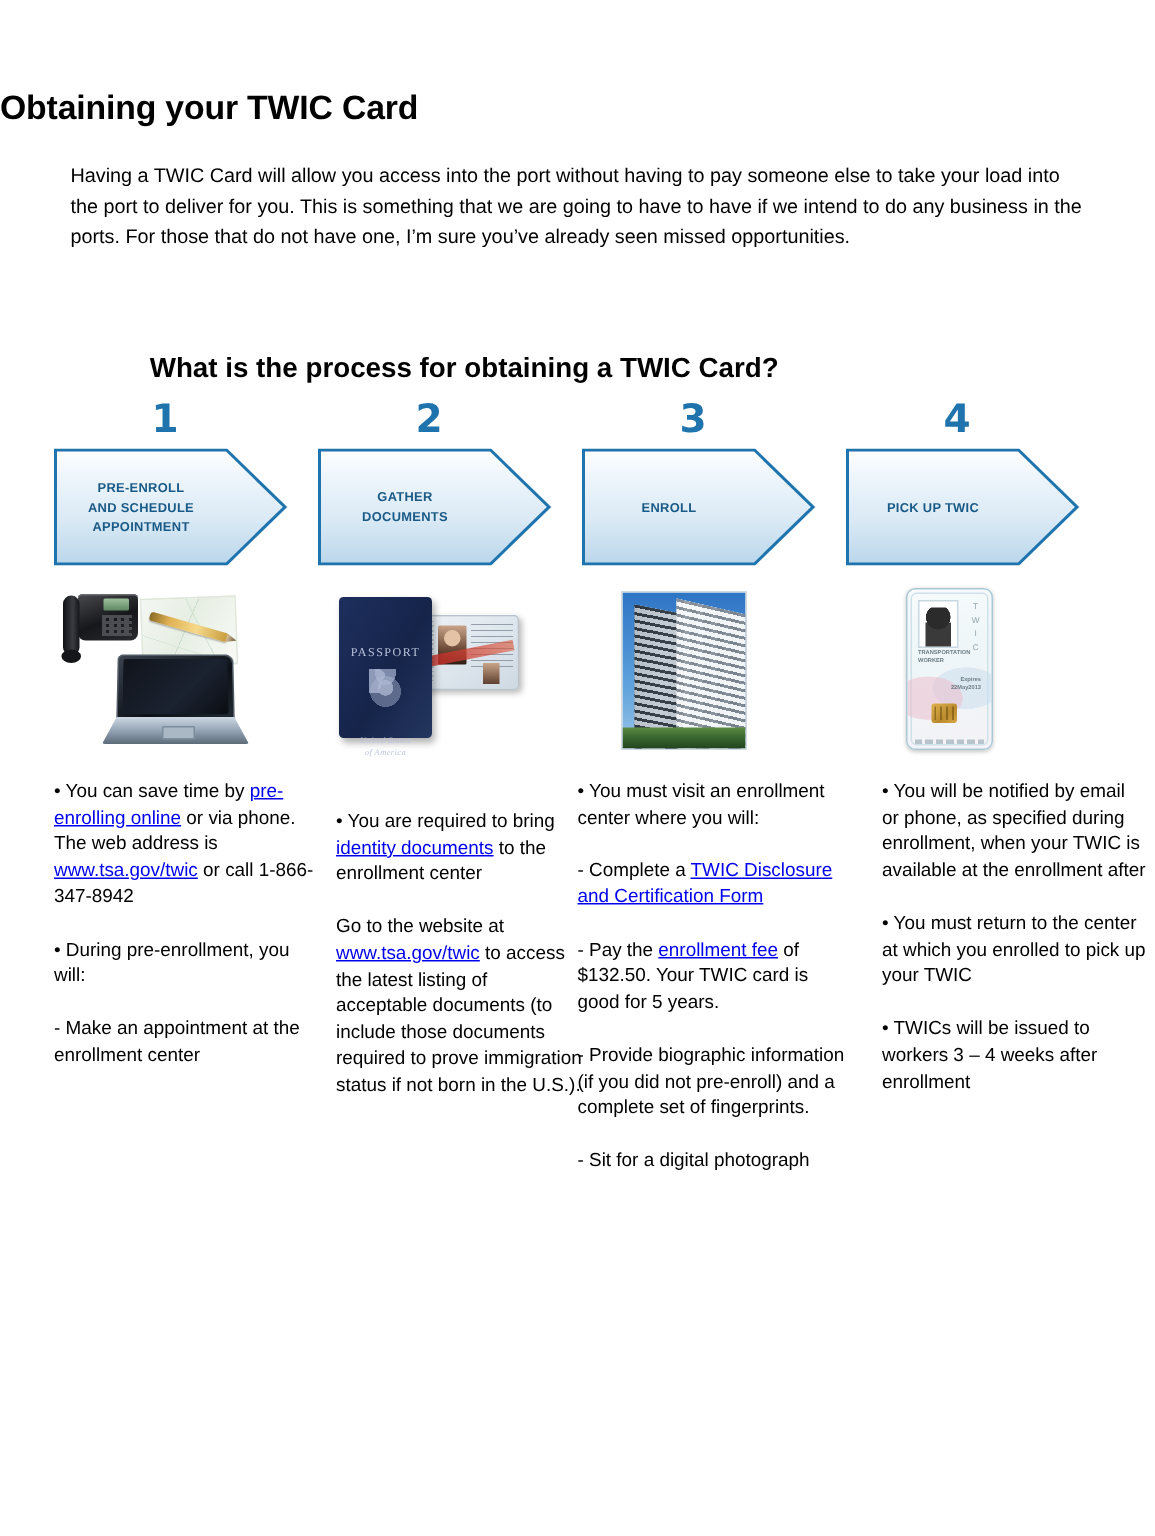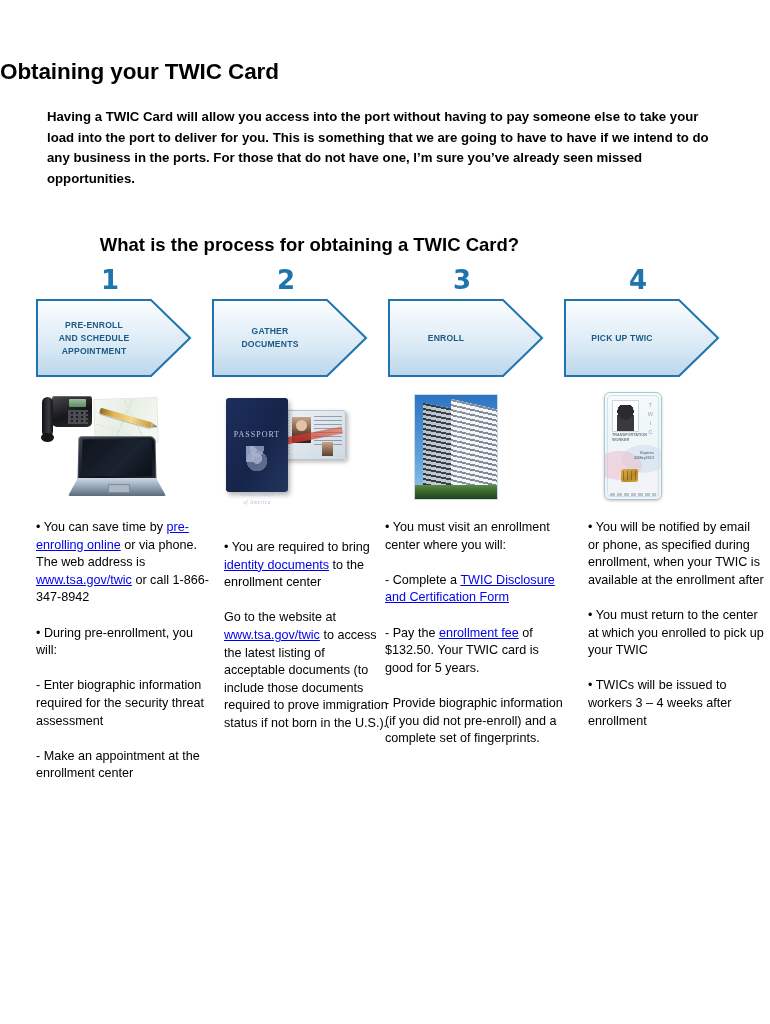--- a/index.html
+++ b/index.html
@@ -29,21 +29,21 @@
     width: 770px;
     font-size: 22.5px;
     font-weight: bold;
     letter-spacing: -0.1px;
   }
   .intro {
     position: absolute;
     left: 47px; top: 94px;
     width: 678px;
     font-size: 13.2px;
-    font-weight: bold;
+    font-weight: normal;
     line-height: 20.5px;
   }
   .section-title {
     position: absolute;
     left: 0; top: 219px;
     width: 619px;
     text-align: center;
     font-size: 18.5px;
     font-weight: bold;
   }
@@ -584,32 +584,32 @@
           <div class="twic-foot"></div>
         </div>
       </div>
     </div>
 
   </div>
 
   <div class="col c1">
       <p><span>• You can save time by </span><a class="lnk" href="#">pre-enrolling online</a><span> or via phone. The web address is </span><a class="lnk" href="#">www.tsa.gov/twic</a><span> or call 1-866-347-8942</span></p>
       <p class="gap"><span>• During pre-enrollment, you will:</span></p>
-      <p class="gap"><span>- Enter biographic information required for the security threat assessment</span></p>
       <p class="gap"><span>- Make an appointment at the enrollment center</span></p>
     </div>
   <div class="col c2">
       <p><span>• You are required to bring </span><a class="lnk" href="#">identity documents</a><span> to the enrollment center</span></p>
       <p class="gap"><span>Go to the website at </span><a class="lnk" href="#">www.tsa.gov/twic</a><span> to access the latest listing of acceptable documents (to include those documents required to prove immigration status if not born in the U.S.).</span></p>
     </div>
   <div class="col c3">
       <p><span>• You must visit an enrollment center where you will:</span></p>
       <p class="gap"><span>- Complete a </span><a class="lnk" href="#">TWIC Disclosure and Certification Form</a></p>
       <p class="gap"><span>- Pay the </span><a class="lnk" href="#">enrollment fee</a><span> of $132.50. Your TWIC card is good for 5 years.</span></p>
       <p class="gap"><span>- Provide biographic information (if you did not pre-enroll) and a complete set of fingerprints.</span></p>
+      <p class="gap"><span>- Sit for a digital photograph</span></p>
     </div>
   <div class="col c4">
       <p><span>• You will be notified by email or phone, as specified during enrollment, when your TWIC is available at the enrollment after</span></p>
       <p class="gap"><span>• You must return to the center at which you enrolled to pick up your TWIC</span></p>
       <p class="gap"><span>• TWICs will be issued to workers 3 – 4 weeks after enrollment</span></p>
     </div>
 
 </div>
 
 </body></html>

